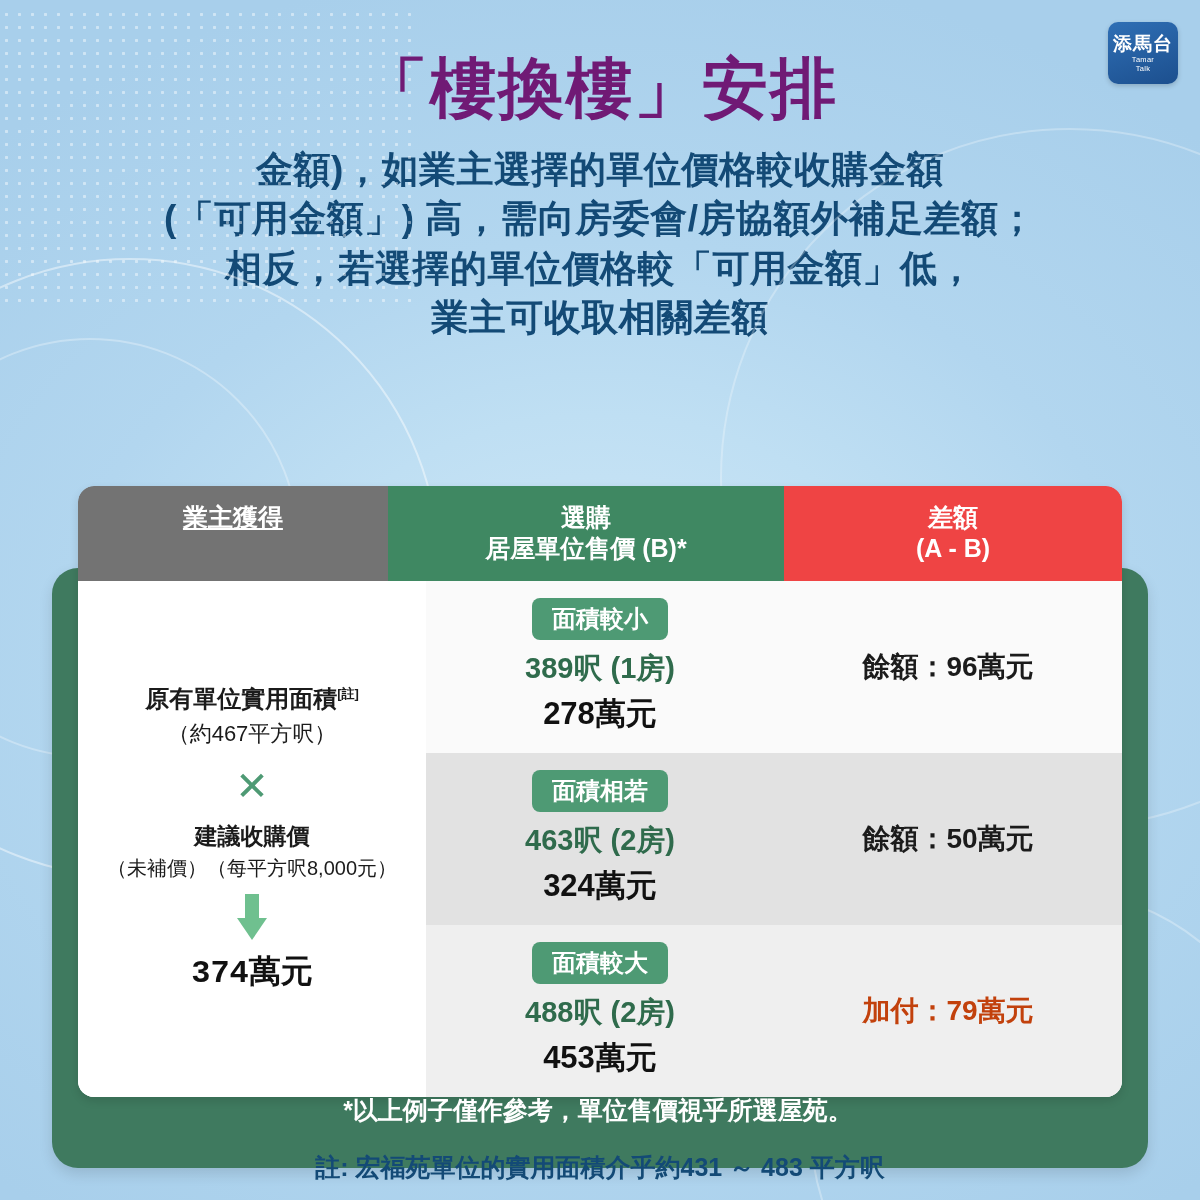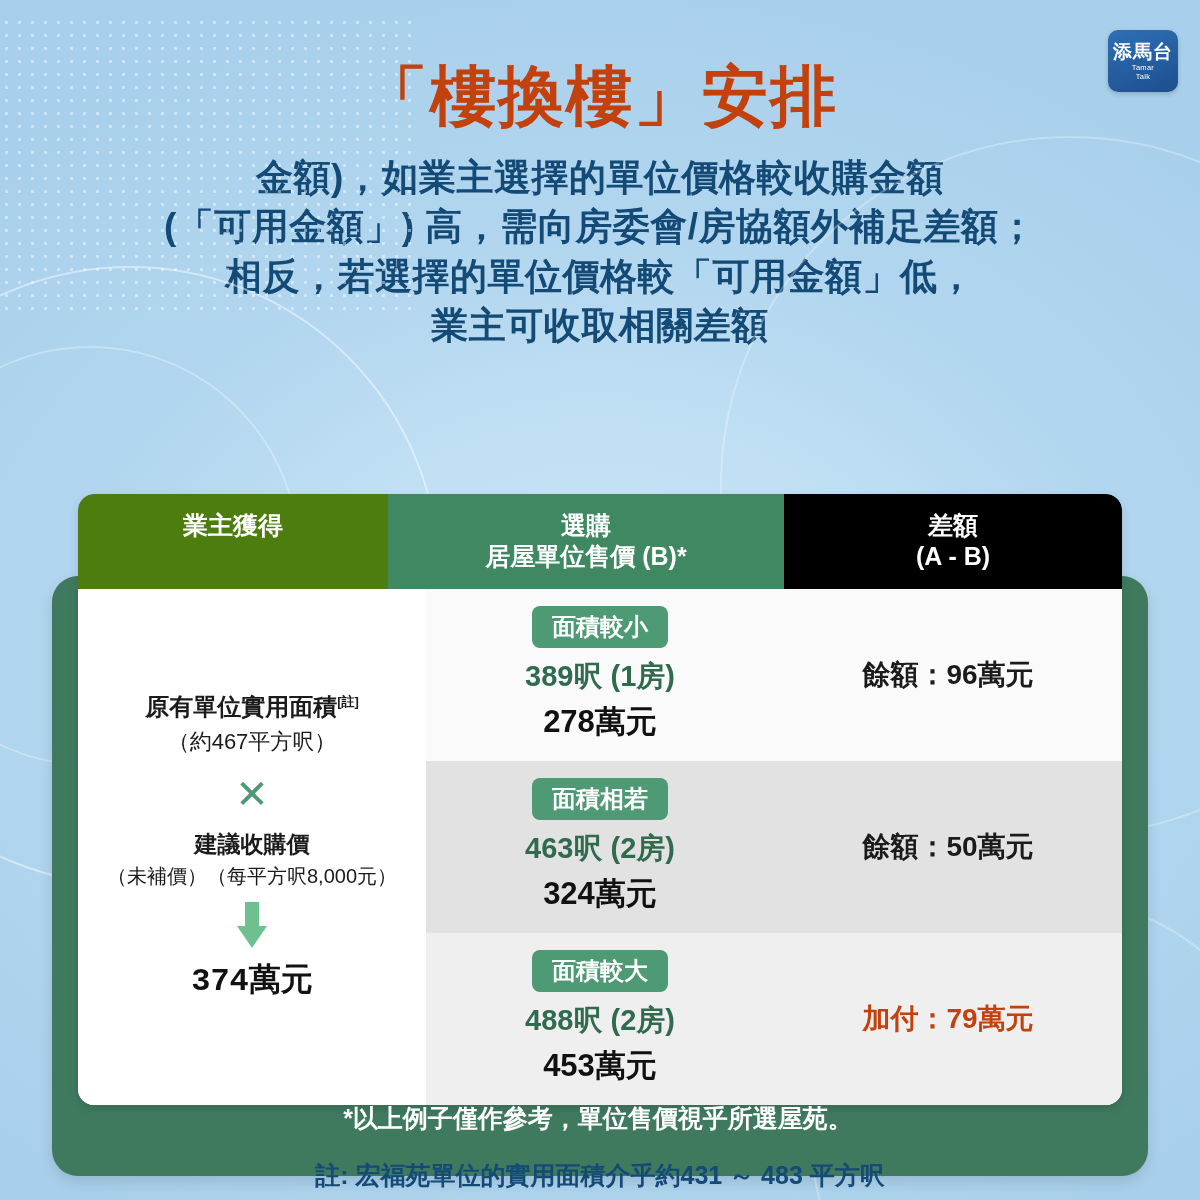--- a/index.html
+++ b/index.html
@@ -38,22 +38,22 @@
     align-items:center; justify-content:center; line-height:1;
     box-shadow:0 2px 5px rgba(0,0,0,.18);
   }
   .logo .cn { font-size:19px; font-weight:700; letter-spacing:1px; }
   .logo .en { font-size:7.5px; margin-top:3px; letter-spacing:.3px; }
   .logo .en2 { font-size:7.5px; margin-top:1px; letter-spacing:.3px; }
 
   .wrap { position:relative; width:1200px; height:1200px; }
 
   h1.title {
-    margin:16px; padding-top:44px; text-align:center;
-    font-size:66px; font-weight:800; color:#c2410c;
+    margin:8px; padding-top:44px; text-align:center;
+    font-size:66px; font-weight:800; color:#701a75;
     letter-spacing:2px; line-height:1.1;
   }
 
   .lede {
     margin:20px auto 0; width:1100px; text-align:center;
     color:#134a76; font-weight:800; font-size:37px; line-height:1.34;
     letter-spacing:.5px;
   }
   .lede div { white-space:nowrap; }
 
@@ -67,23 +67,23 @@
   .table {
     position:absolute; left:78px; top:478px;
     width:1044px; border-radius:16px; overflow:hidden;
     box-shadow:0 4px 10px rgba(0,0,0,.12);
   }
   .thead { display:flex; }
   .th {
     color:#fff; font-weight:800; text-align:center;
     padding:16px 6px; font-size:25px; line-height:1.25;
   }
-  .th.c1 { width:319px; background:#4d7c0f; border-top-left-radius:16px; }
+  .th.c1 { width:319px; background:#737373; border-top-left-radius:16px;text-decoration:underline; }
   .th.c2 { width:408px; background:#3f8862; }
-  .th.c3 { width:348px; background:#000000; border-top-right-radius:16px; }
+  .th.c3 { width:348px; background:#ef4444; border-top-right-radius:16px; }
 
   .tbody { display:flex; background:#fff; }
   .colA {
     width:348px; background:#ffffff; display:flex; flex-direction:column;
     align-items:center; justify-content:center; padding:18px 23px;
   }
   .colA .line1 { font-size:24px; color:#1b1b1b; font-weight:700; text-align:center; line-height:1.3; }
   .colA .sup { font-size:13px; vertical-align:super; }
   .colA .line2 { font-size:22px; color:#1b1b1b; text-align:center; margin-top:4px; }
   .xmark { color:#4e9a74; font-size:40px; font-weight:900; margin:14px 0 12px; }

